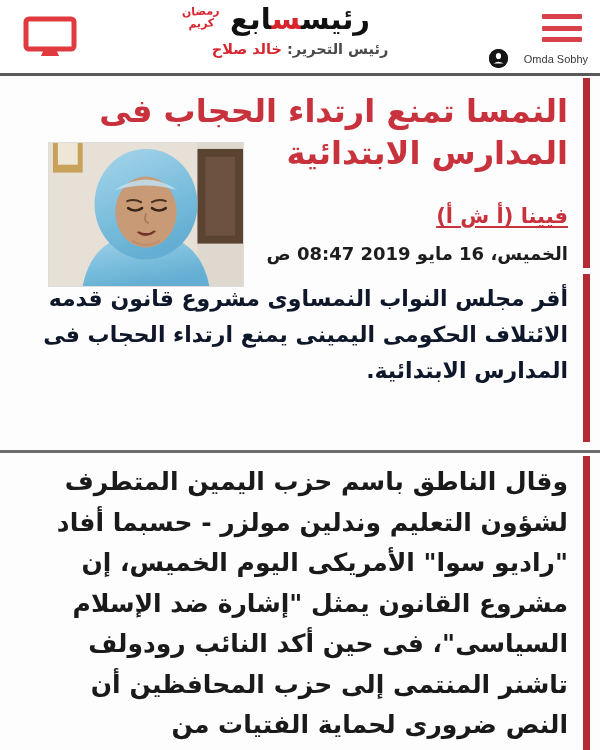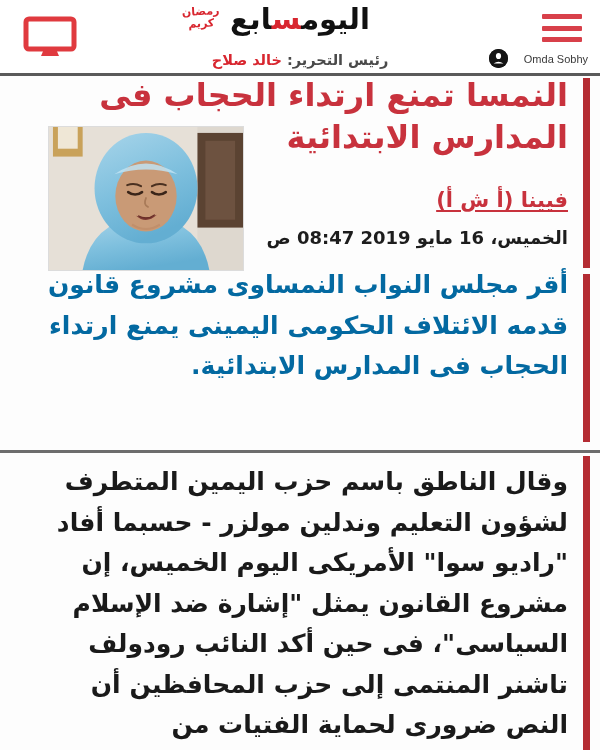--- a/index.html
+++ b/index.html
@@ -61,21 +61,21 @@
     left: -56px;
     width: 54px;
     font-size: 11px;
     font-weight: 700;
     color: #d8262f;
     line-height: 1.12;
     text-align: center;
     transform: rotate(-3deg);
   }
   .logo-sub {
-    margin-top: 18px;
+    margin-top: 7px;
     font-size: 14.5px;
     font-weight: 700;
     color: #4a4a4a;
     direction: rtl;
   }
   .logo-sub .editor-name { color: #d8262f; }
 
   .hamburger {
     position: absolute;
     right: 18px;
@@ -137,21 +137,21 @@
     background: #b42c33;
   }
   .rail-a { top: 78px;  height: 190px; }
   .rail-b { top: 274px; height: 168px; }
   .rail-c { top: 456px; height: 294px; }
 
   
   .article {
     position: absolute;
     left: 0;
-    top: 60px;
+    top: 76px;
     width: 600px;
   }
 
   .headline {
     margin: 0;
     padding: 14px 32px 0 24px;
     direction: rtl;
     text-align: right;
     font-size: 32px;
     font-weight: 700;
@@ -192,24 +192,24 @@
     font-weight: 700;
     color: #1d1d1d;
     direction: rtl;
   }
 
   .lead {
     margin: 0;
     padding: 17px 32px 0 26px;
     direction: rtl;
     text-align: right;
-    font-size: 25px;
+    font-size: 22px;
     font-weight: 700;
     line-height: 1.62;
-    color: #0369a1;
+    color: #0f172a;
   }
 
   .section-rule {
     position: absolute;
     left: 0;
     top: 450px;
     width: 600px;
     height: 3px;
     background: #6d6d6d;
   }
@@ -242,21 +242,21 @@
         <path d="M22 33 L34 33 L37 40 L19 40 Z" fill="#e03a3f"></path>
       </svg>
     </div>
 
     <div class="logo-block">
       <div class="logo-main">
         <span class="logo-ramadan">
           <span>رمضان</span><br>
           <span>كريم</span>
         </span>
-        <span>اليوم</span><span class="accent-red">س</span><span>ابع</span>
+        <span>رئيس</span><span class="accent-red">س</span><span>ابع</span>
       </div>
       <div class="logo-sub">
         <span>رئيس التحرير:</span>
         <span class="editor-name">خالد صلاح</span>
       </div>
     </div>
 
     <div class="hamburger">
       <span></span>
       <span></span>

